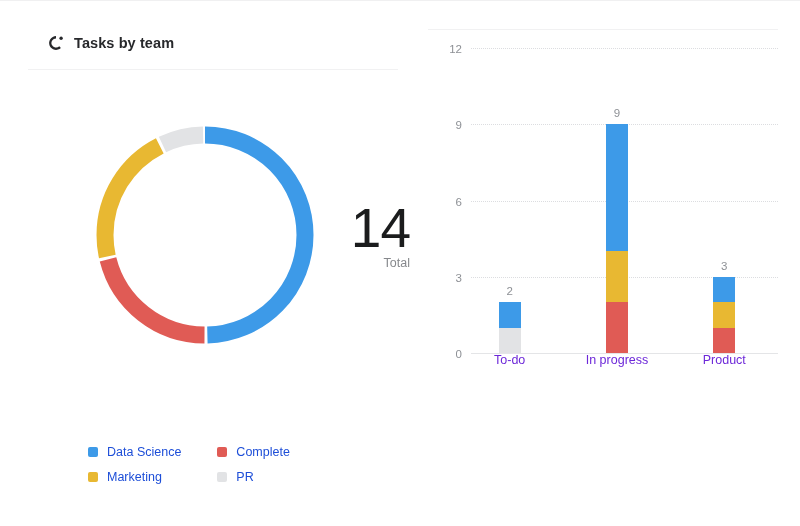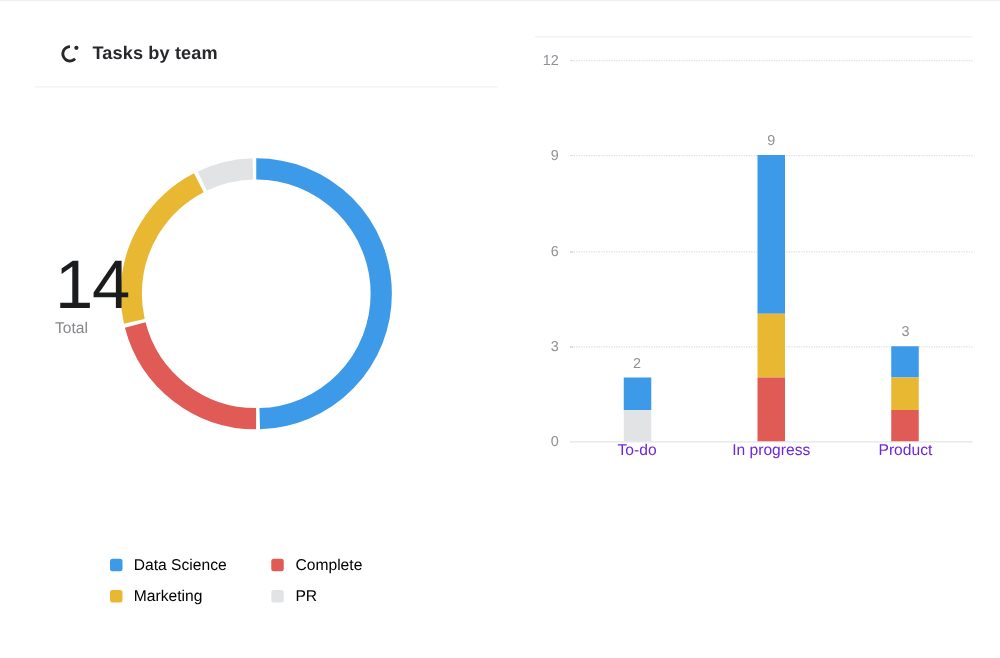--- a/index.html
+++ b/index.html
@@ -66,21 +66,21 @@
     align-items: center;
     justify-content: center;
   }
   .donut-svg { display: block; }
 
   .donut-center {
     position: absolute;
     left: 0; right: 0;
     top: 50%;
     transform: translateY(-50%);
-    text-align: left;
+    text-align: right;
     pointer-events: none;
     padding-left: 44px;
   }
   .donut-total-value {
     font-size: 55px;
     line-height: 1;
     color: #1b1c1d;
     font-weight: normal;
     letter-spacing: -1px;
   }
@@ -106,38 +106,38 @@
     gap: 9px;
     white-space: nowrap;
   }
   .legend-swatch {
     width: 10px; height: 10px;
     border-radius: 2px;
     flex: 0 0 auto;
   }
   .legend-label {
     font-size: 12.5px;
-    color: #000000;
+    color: #1d4ed8;
   }
 
   
   .bar-chart {
     position: relative;
     width: 390px;
     height: 330px;
     padding: 18px 22px 0 18px;
   }
   .plot {
     position: relative;
     margin-left: 28px;
     height: 305px;
   }
   .grid-row {
     position: absolute;
-    left: 0; right: 0;
+    left: 15px; right: 0;
     height: 0;
     border-top: 1px dotted #dcdde0;
   }
   .grid-row.axis-base { border-top: 1px solid #e4e5e7; }
   .tick-label {
     position: absolute;
     right: 100%;
     margin-right: 9px;
     transform: translateY(-50%);
     font-size: 11.5px;

